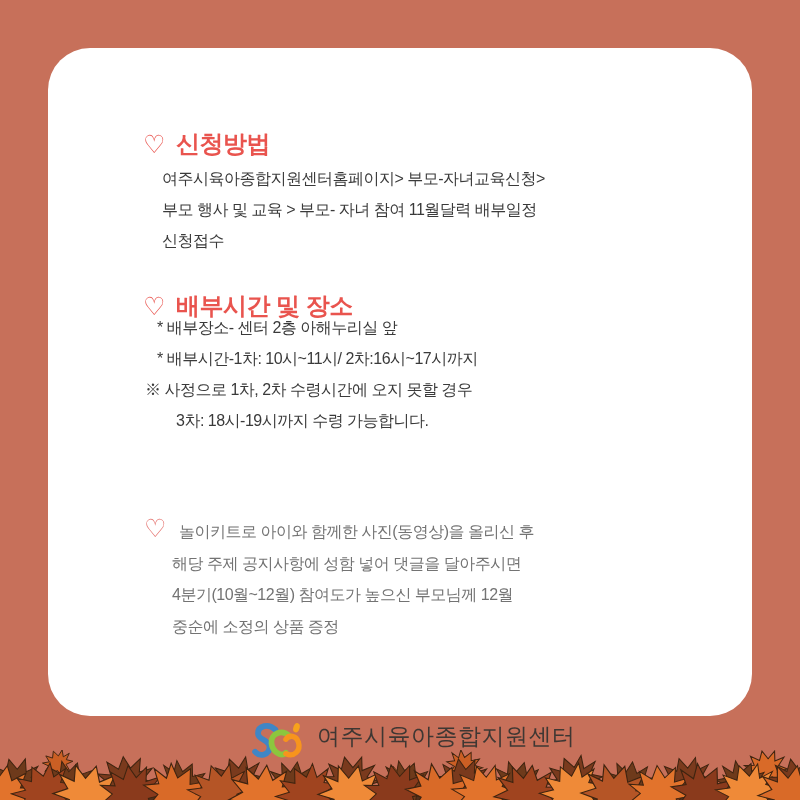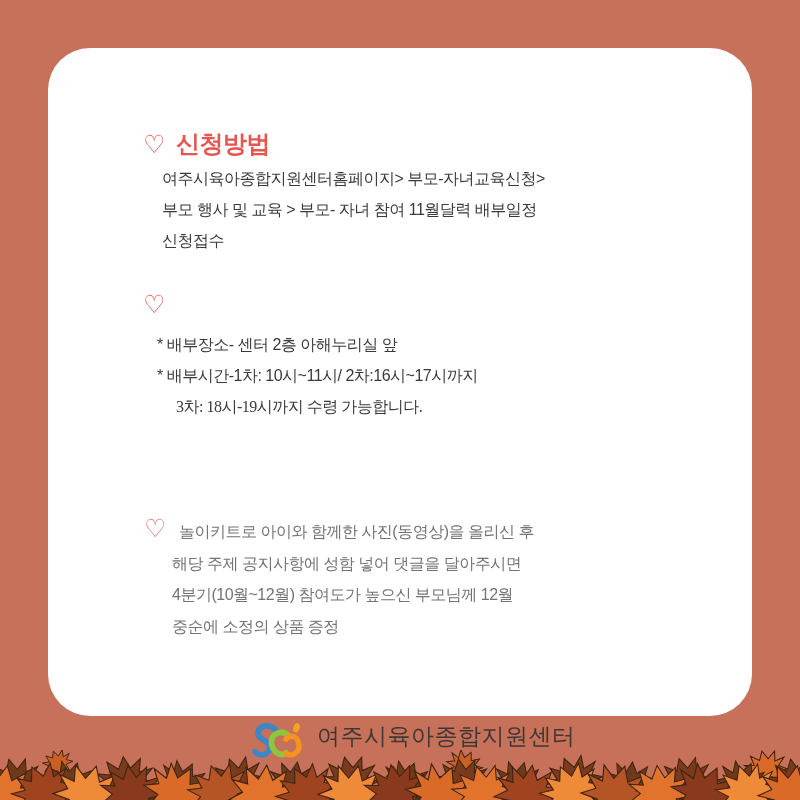--- a/index.html
+++ b/index.html
@@ -16,21 +16,21 @@
     position:absolute; display:flex; align-items:center;
     color:#e9544e; font-weight:bold; font-size:24px; letter-spacing:-0.5px;
     white-space:nowrap;
   }
   .heart-marker { margin-right:11px; font-weight:normal; font-size:25px; }
   .lines {
     position:absolute; font-size:16px; color:#3a3a3a;
     line-height:31px; letter-spacing:-0.5px; white-space:nowrap;
   }
   .lines .indent-star { padding-left:12px; }
-  .lines .indent-sub  { padding-left:31px;font-family:Liberation Serif, serif; }
+  .lines .indent-sub  { padding-left:31px; }
   .highlight-block { color:#737373; line-height:31.5px; }
   .highlight-heart {
     position:absolute; color:#e57470; font-size:25px;
   }
   .footer-row {
     position:absolute; left:251px; top:721px;
     display:flex; align-items:flex-start; gap:2px;font-family:Liberation Mono, monospace;
   }
   .org-name {
     font-size:23px; color:#3e3733; letter-spacing:0.5px; white-space:nowrap;
@@ -50,24 +50,26 @@
     <span>신청방법</span>
   </div>
   <div class="lines" style="left:114px; top:115px;">
     <div>여주시육아종합지원센터홈페이지&gt; 부모-자녀교육신청&gt;</div>
     <div>부모 행사 및 교육 &gt; 부모- 자녀 참여 11월달력 배부일정</div>
     <div>신청접수</div>
   </div>
 
   <div class="section-heading" style="left:95px; top:242px;">
     <span class="heart-marker">♡</span>
+    <span>배부시간 및 장소</span>
   </div>
-  <div class="lines" style="left:97px; top:281px;">
+  <div class="lines" style="left:97px; top:264px;">
     <div class="indent-star">* 배부장소- 센터 2층 아해누리실 앞</div>
     <div class="indent-star">* 배부시간-1차: 10시~11시/ 2차:16시~17시까지</div>
+    <div>※ 사정으로 1차, 2차 수령시간에 오지 못할 경우</div>
     <div class="indent-sub">3차: 18시-19시까지 수령 가능합니다.</div>
   </div>
 
   <div class="highlight-heart" style="left:96px; top:466px;">♡</div>
   <div class="lines highlight-block" style="left:124px; top:468px;">
     <div style="padding-left:7px;">놀이키트로 아이와 함께한 사진(동영상)을 올리신 후</div>
     <div>해당 주제 공지사항에 성함 넣어 댓글을 달아주시면</div>
     <div>4분기(10월~12월) 참여도가 높으신 부모님께 12월</div>
     <div>중순에 소정의 상품 증정</div>
   </div>

